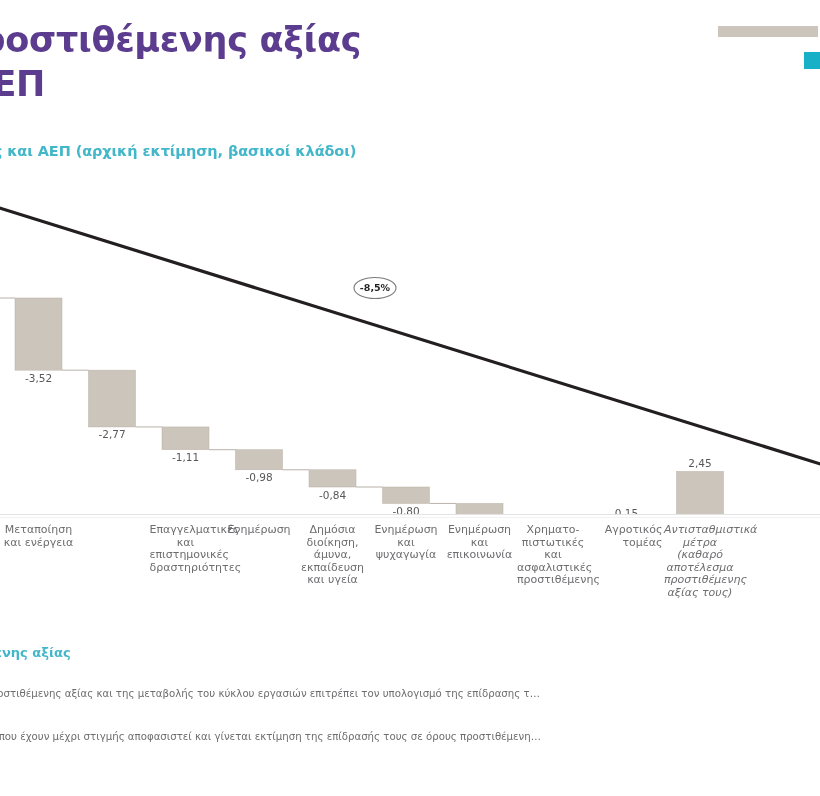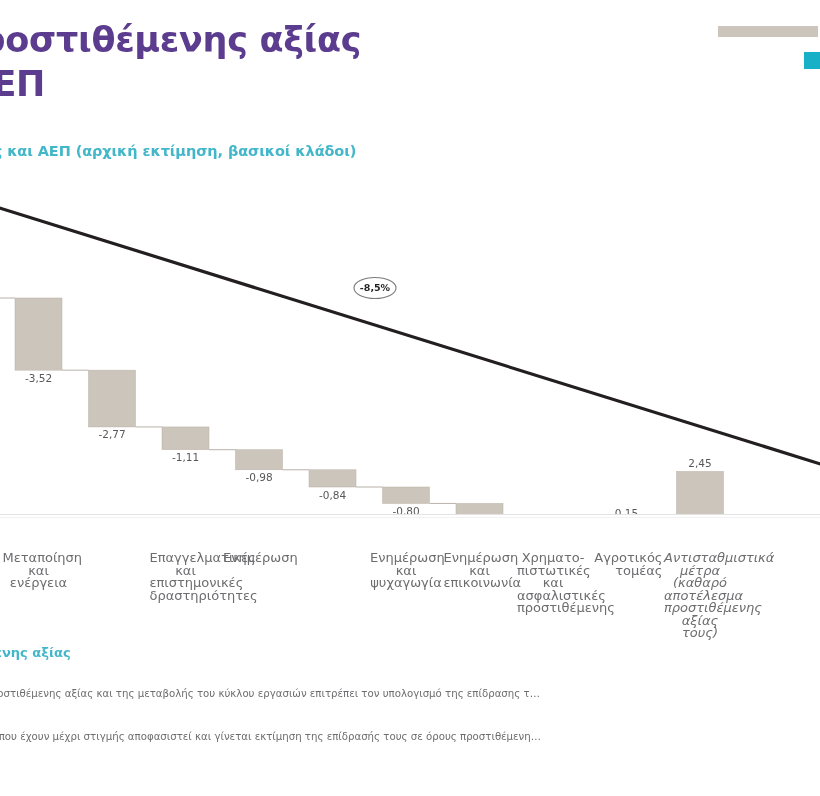--- a/index.html
+++ b/index.html
@@ -135,26 +135,25 @@
   #cat-labels {
     position: absolute;
     left: 0;
     top: 524px;
     width: 820px;
     height: 100px;
   }
   .cat-label {
     position: absolute;
     text-align: center;
-    font-size: 13px;
+    font-size: 11px;
     line-height: 12.5px;
     color: #6d6d70;
     white-space: pre-line;
     top: 0;
-    margin-top: 28px;
   }
 
   
   #notes-heading {
     position: absolute;
     left: -96px;
     top: 645px;
     color: #43b7c9;
     font-weight: bold;
     font-size: 13px;
@@ -240,20 +239,25 @@
 <div id="axis-rule2"></div>
 
 <div id="cat-labels">
     <div class="cat-label" style="left: 2.5px; width: 72px;">Μεταποίηση
 και ενέργεια</div>
     <div class="cat-label" style="left: 149.5px; width: 72px;">Επαγγελματικές
 και
 επιστημονικές
 δραστηριότητες</div>
     <div class="cat-label" style="left: 223px; width: 72px;">Ενημέρωση</div>
+    <div class="cat-label" style="left: 296.5px; width: 72px;">Δημόσια
+διοίκηση,
+άμυνα,
+εκπαίδευση
+και υγεία</div>
     <div class="cat-label" style="left: 370px; width: 72px;">Ενημέρωση
 και
 ψυχαγωγία</div>
     <div class="cat-label" style="left: 443.5px; width: 72px;">Ενημέρωση
 και
 επικοινωνία</div>
     <div class="cat-label" style="left: 517px; width: 72px;">Χρηματο-
 πιστωτικές και
 ασφαλιστικές
 προστιθέμενης</div>

